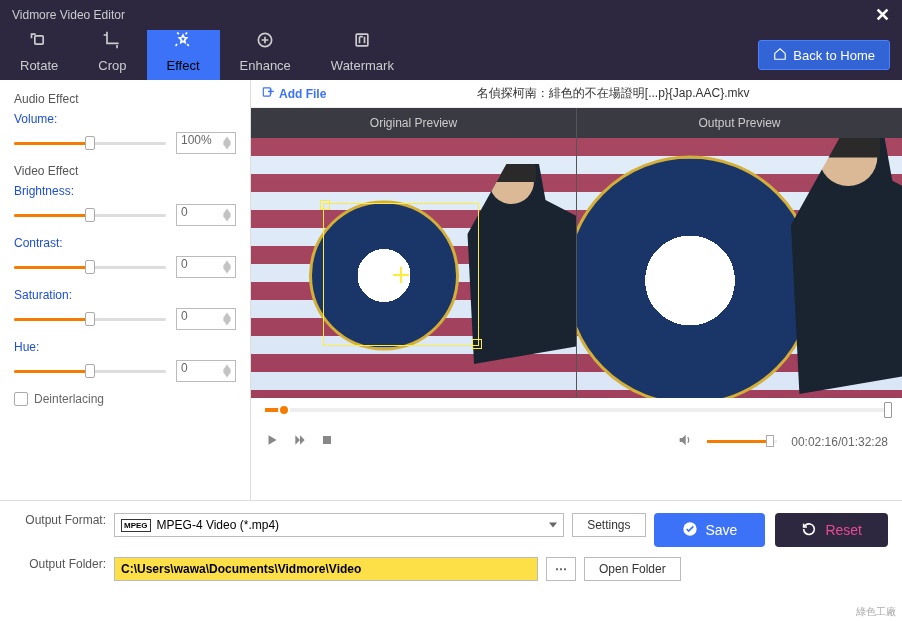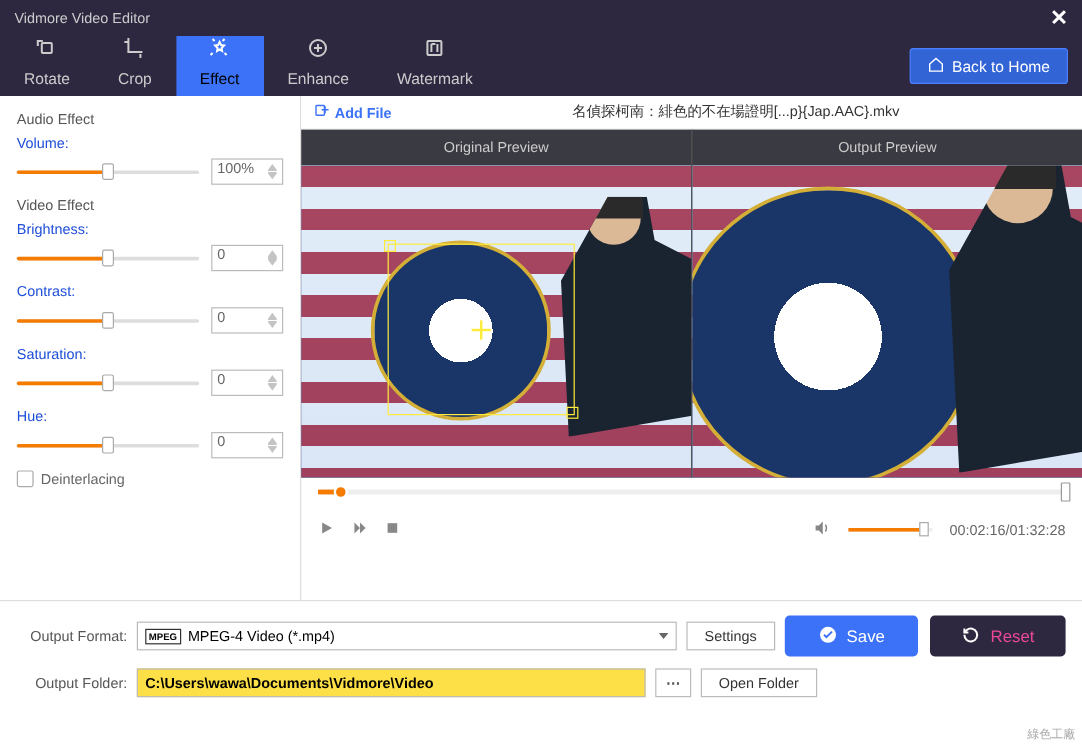--- a/index.html
+++ b/index.html
@@ -62,21 +62,21 @@
 .scrub-thumb { position: absolute; width: 8px; height: 16px; background: #fff; border: 1px solid #999; top: -6px; left: 100%; transform: translateX(-50%); border-radius: 1px; }
 
 .controls-bar { display: flex; align-items: center; padding: 10px 14px; gap: 14px; font-size: 12px; color: #666; }
 .ctrl-btn { color: #888; cursor: pointer; }
 .vol-slider { width: 70px; height: 3px; background: #eee; position: relative; }
 .vol-fill { position: absolute; inset: 0; background: #f57c00; width: 90%; }
 .vol-thumb { position: absolute; width: 8px; height: 12px; background: #fff; border: 1px solid #aaa; top: -5px; left: 90%; transform: translateX(-50%); }
 .time-display { margin-left: auto; }
 
 .bottom { border-top: 1px solid #ddd; padding: 12px 14px; display: flex; flex-direction: column; gap: 10px; font-size: 12px; }
-.bottom-row { display: flex; align-items: center; gap: 8px; }
+.bottom-row { display: flex; gap: 8px; }
 .bottom-label { color: #555; width: 92px; text-align: right; }
 .dropdown { flex: 1; max-width: 460px; height: 24px; border: 1px solid #bbb; display: flex; align-items: center; padding: 0 6px; gap: 6px; position: relative; background: #fff; }
 .dropdown::after { content: ""; position: absolute; right: 6px; top: 50%; width: 0; height: 0; border-left: 4px solid transparent; border-right: 4px solid transparent; border-top: 5px solid #666; transform: translateY(-50%); }
 .text-input { flex: 1; max-width: 424px; height: 24px; border: 1px solid #bbb; padding: 0 6px; display: flex; align-items: center; background: #fde047; font-weight: bold; }
 .browse-btn { width: 30px; height: 24px; border: 1px solid #bbb; display: flex; align-items: center; justify-content: center; font-weight: bold; color: #555; background: #fff; }
 .util-btn { height: 24px; padding: 0 14px; border: 1px solid #bbb; background: #fff; display: flex; align-items: center; color: #333; cursor: pointer; }
 .action-btns { display: flex; gap: 10px; margin-left: auto; }
 .save-btn { background: #3b72f7; color: #fff; border: none; border-radius: 4px; padding: 0 28px; height: 34px; display: flex; align-items: center; gap: 8px; font-size: 14px; cursor: pointer; }
 .reset-btn { background: #2d2840; color: #ec4899; border: none; border-radius: 4px; padding: 0 26px; height: 34px; display: flex; align-items: center; gap: 8px; font-size: 14px; cursor: pointer; }
 .watermark-text { position: absolute; bottom: 2px; right: 6px; font-size: 10px; color: #aaa; }

